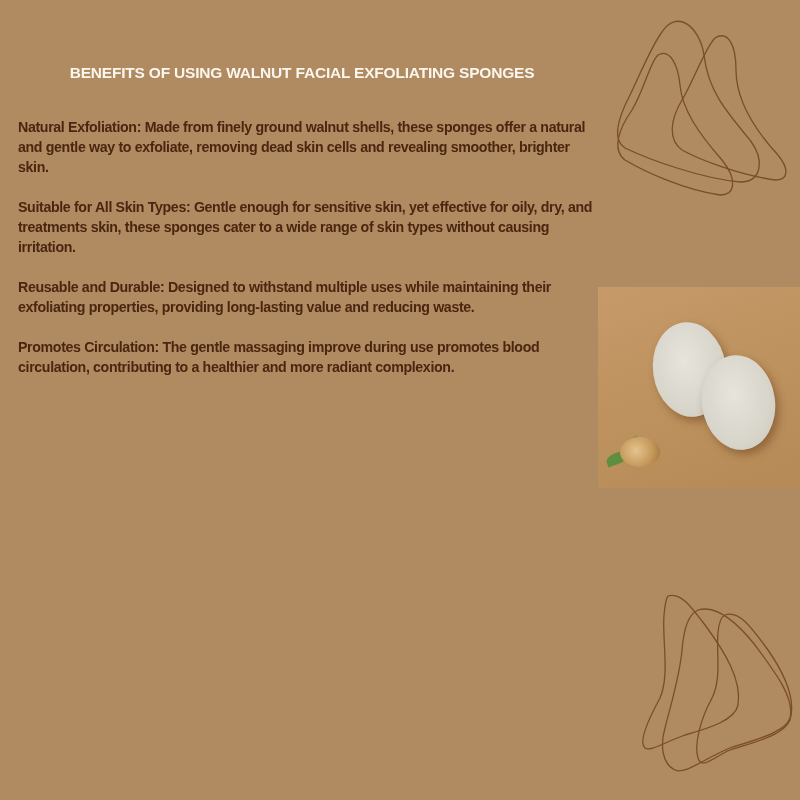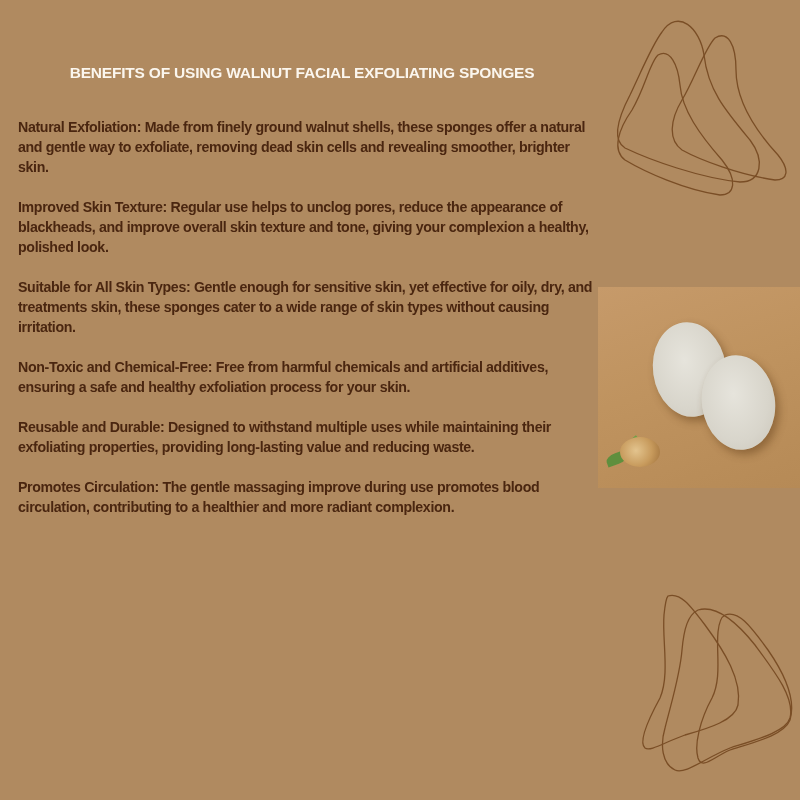--- a/index.html
+++ b/index.html
@@ -77,23 +77,21 @@
 <svg class="deco" style="left:590px; top:580px;" width="210" height="220" viewBox="0 0 210 220">
   <path d="M78,16 C90,12 100,25 115,45 C135,72 152,100 148,125 C145,140 120,148 95,155 C75,162 60,172 55,168 C48,162 58,140 70,118 C80,95 72,60 74,35 C75,25 76,18 78,16 Z"></path>
   <path d="M108,30 C125,25 145,40 165,65 C185,92 205,118 200,138 C196,152 165,160 140,168 C115,178 95,195 85,190 C72,184 70,165 75,148 C82,120 90,95 92,70 C94,48 98,35 108,30 Z"></path>
   <path d="M135,35 C148,30 160,45 178,70 C196,96 206,120 200,140 C194,155 165,162 140,170 C122,178 112,190 108,178 C104,165 110,140 122,118 C132,98 126,72 128,52 C129,42 131,37 135,35 Z"></path>
 </svg>
 
 <h1 class="title">BENEFITS OF USING WALNUT FACIAL EXFOLIATING SPONGES</h1>
 
 <ul class="benefits">
   <li class="benefit">Natural Exfoliation: Made from finely ground walnut shells, these sponges offer a natural and gentle way to exfoliate, removing dead skin cells and revealing smoother, brighter skin.</li>
-  <li class="benefit">Improved Skin Texture: Regular use helps to unclog pores, reduce the appearance of blackheads, and improve overall skin texture and tone, giving your complexion a healthy, polished look.</li>
   <li class="benefit">Suitable for All Skin Types: Gentle enough for sensitive skin, yet effective for oily, dry, and treatments skin, these sponges cater to a wide range of skin types without causing irritation.</li>
-  <li class="benefit">Non-Toxic and Chemical-Free: Free from harmful chemicals and artificial additives, ensuring a safe and healthy exfoliation process for your skin.</li>
   <li class="benefit">Reusable and Durable: Designed to withstand multiple uses while maintaining their exfoliating properties, providing long-lasting value and reducing waste.</li>
   <li class="benefit">Promotes Circulation: The gentle massaging improve during use promotes blood circulation, contributing to a healthier and more radiant complexion.</li>
 </ul>
 
 <div class="product-image" title="Two white oval walnut exfoliating sponges with a walnut and green leaves on a tan background">
   <div class="sponge s1"></div>
   <div class="sponge s2"></div>
   <div class="leaf l2"></div>
   <div class="leaf l1"></div>
   <div class="walnut"></div>

